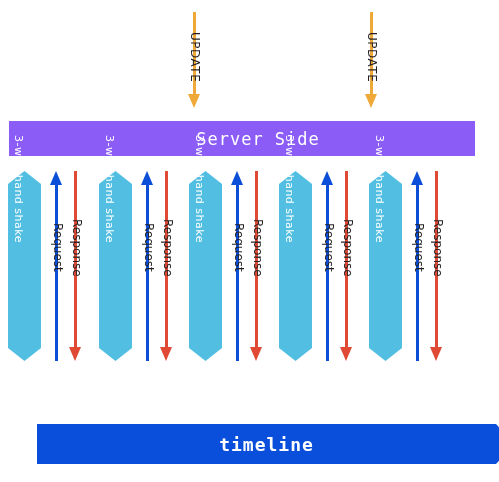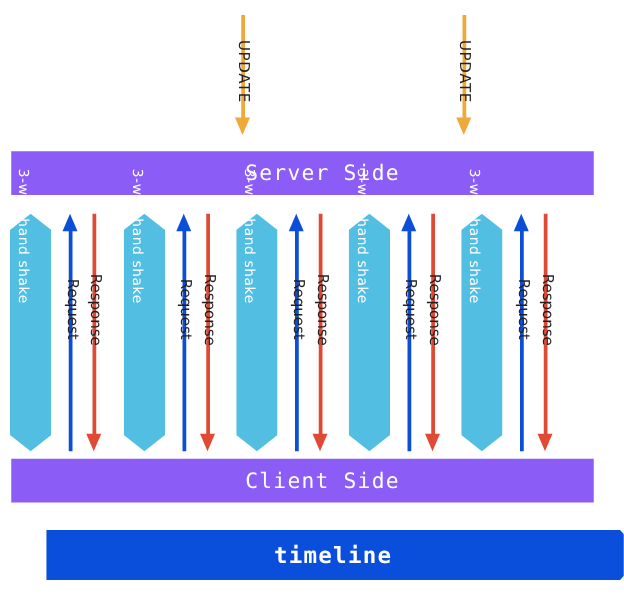--- a/index.html
+++ b/index.html
@@ -304,23 +304,20 @@
       <div class="lab">Request</div>
     </div>
     <div class="resp" style="left:430px;">
       <div class="shaft"></div>
       <div class="head"></div>
       <div class="lab">Response</div>
     </div>
 
   </div>
 
-  <div class="side-bar" id="client-bar">
-    <span>Client Side</span>
-  </div>
 
   <div id="timeline">
     <svg width="478" height="40" viewBox="0 0 478 40" style="display:block;">
       <polygon points="0,0 459,0 478,20 459,40 0,40" fill="#0A4FDB"></polygon>
     </svg>
     <div id="timeline-label">
       <span>timeline</span>
     </div>
   </div>
 

